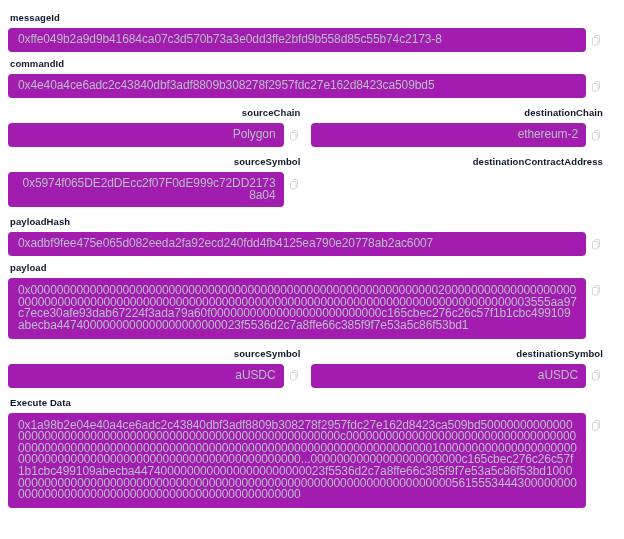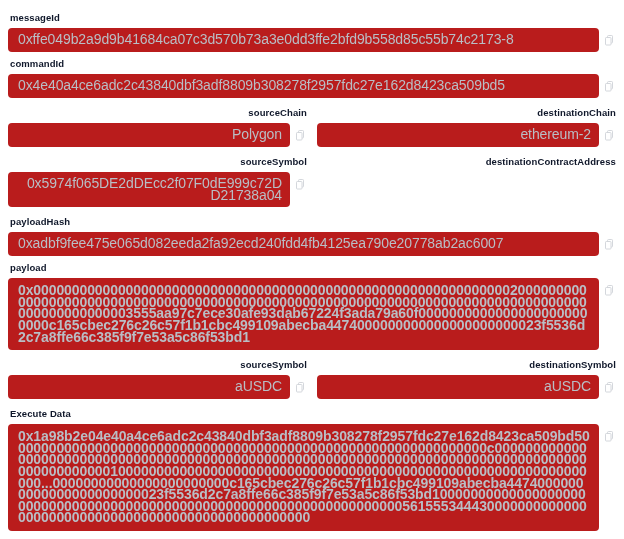--- a/index.html
+++ b/index.html
@@ -11,21 +11,21 @@
     width: 624px;
     height: 539px;
     font-family: "Liberation Sans", sans-serif;
     color: #111827;
     overflow: hidden;
   }
   .page {
     width: 624px;
     height: 539px;
     box-sizing: border-box;
-    padding: 6px 8px 0 8px;
+    padding: 6px 21px 0 8px;
     background: #ffffff;
   }
   .field-row {
     display: flex;
     gap: 10px;
     margin-bottom: 0px;
     text-align: right;
   }
   .field {
     margin-bottom: 3px;
@@ -41,36 +41,35 @@
     line-height: 13px;
     margin: 5px 0 4px 2px;
   }
   .field-control {
     display: flex;
     align-items: flex-start;
     gap: 4px;
   }
   .value-box {
     flex: 1 1 auto;
-    background: #b91c1c;
+    background: #a21caf;
     border-radius: 4px;
     min-height: 24px;
     box-sizing: border-box;
     padding: 6px 8px 6px 10px;
     color: #b9bec5;
     font-family: "Liberation Sans", sans-serif;
-    font-size: 14px;
+    font-size: 12px;
     line-height: 11.6px;
     letter-spacing: -0.1px;
     word-break: break-all;
     overflow: hidden;
   }
   .value-box.pad-wrap {
     padding: 7px 9px 7px 10px;
-    font-weight: bold;
   }
   .copy-icon {
     flex: 0 0 auto;
     width: 13px;
     height: 24px;
     display: flex;
     align-items: center;
     justify-content: center;
     cursor: pointer;
   }

